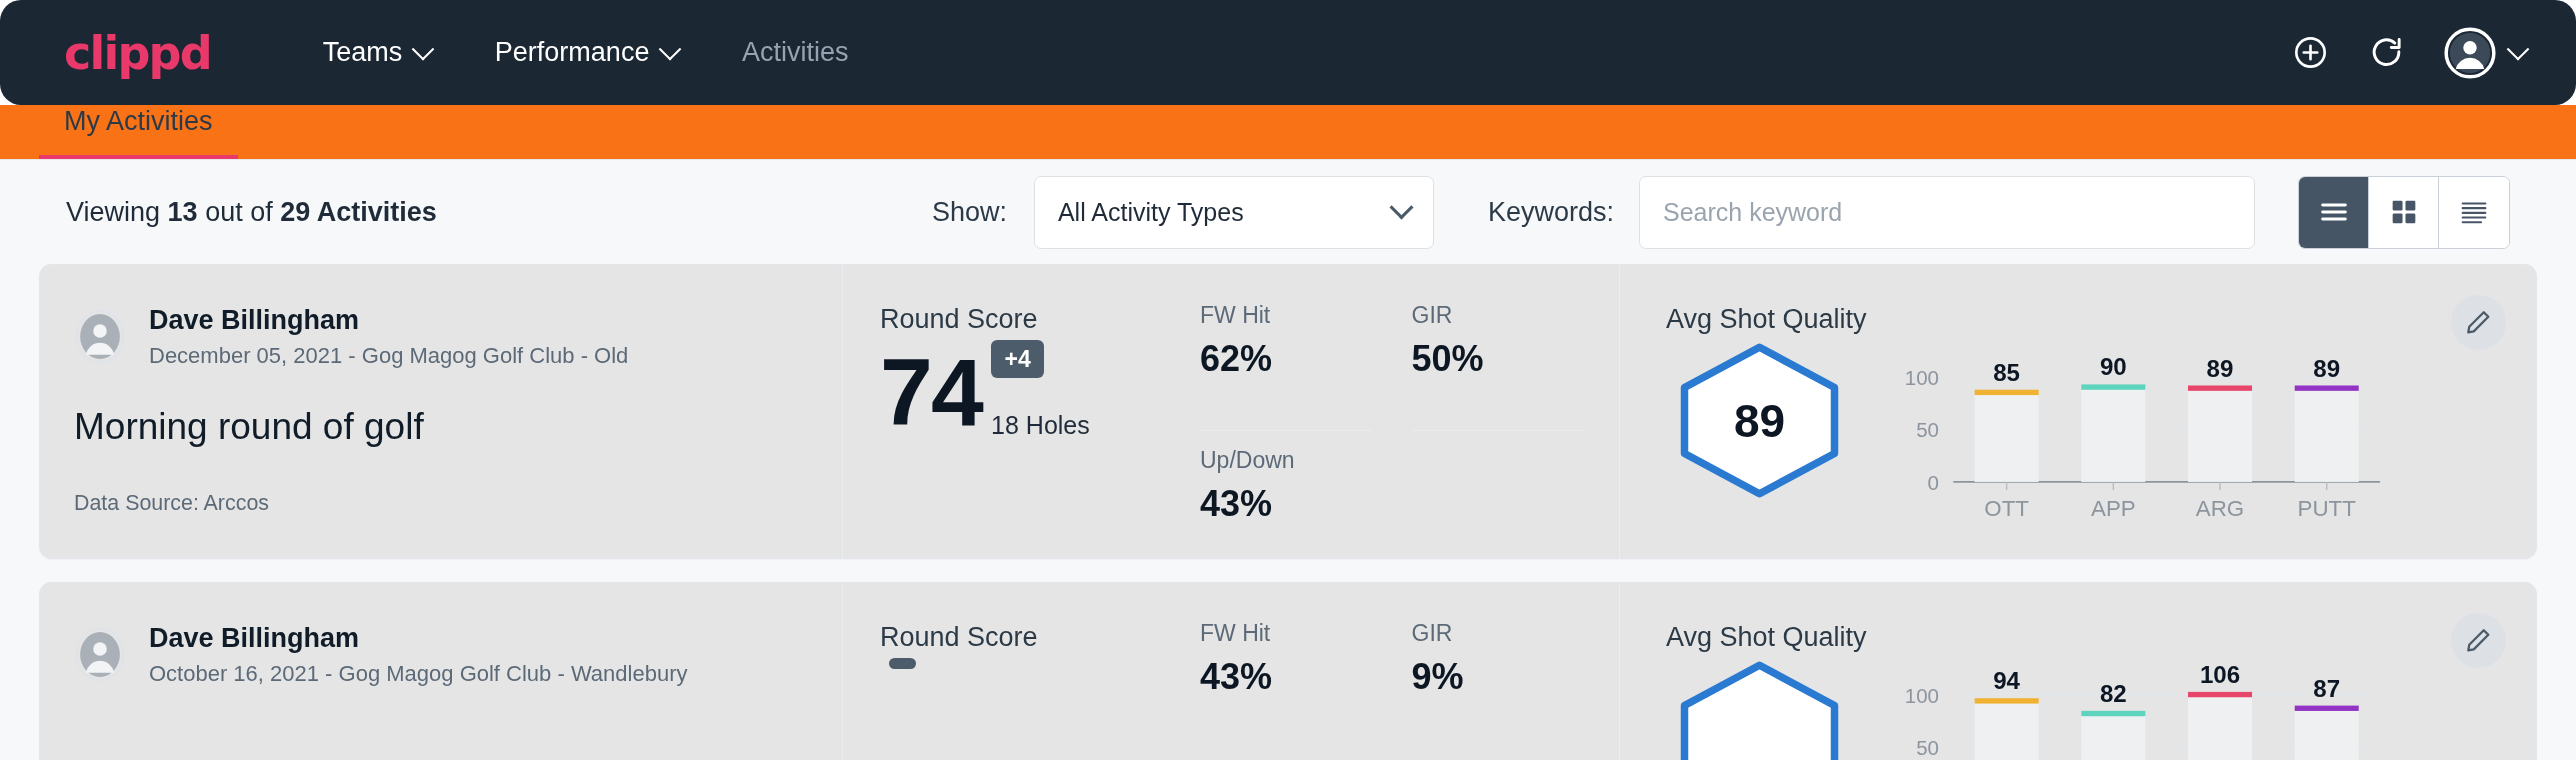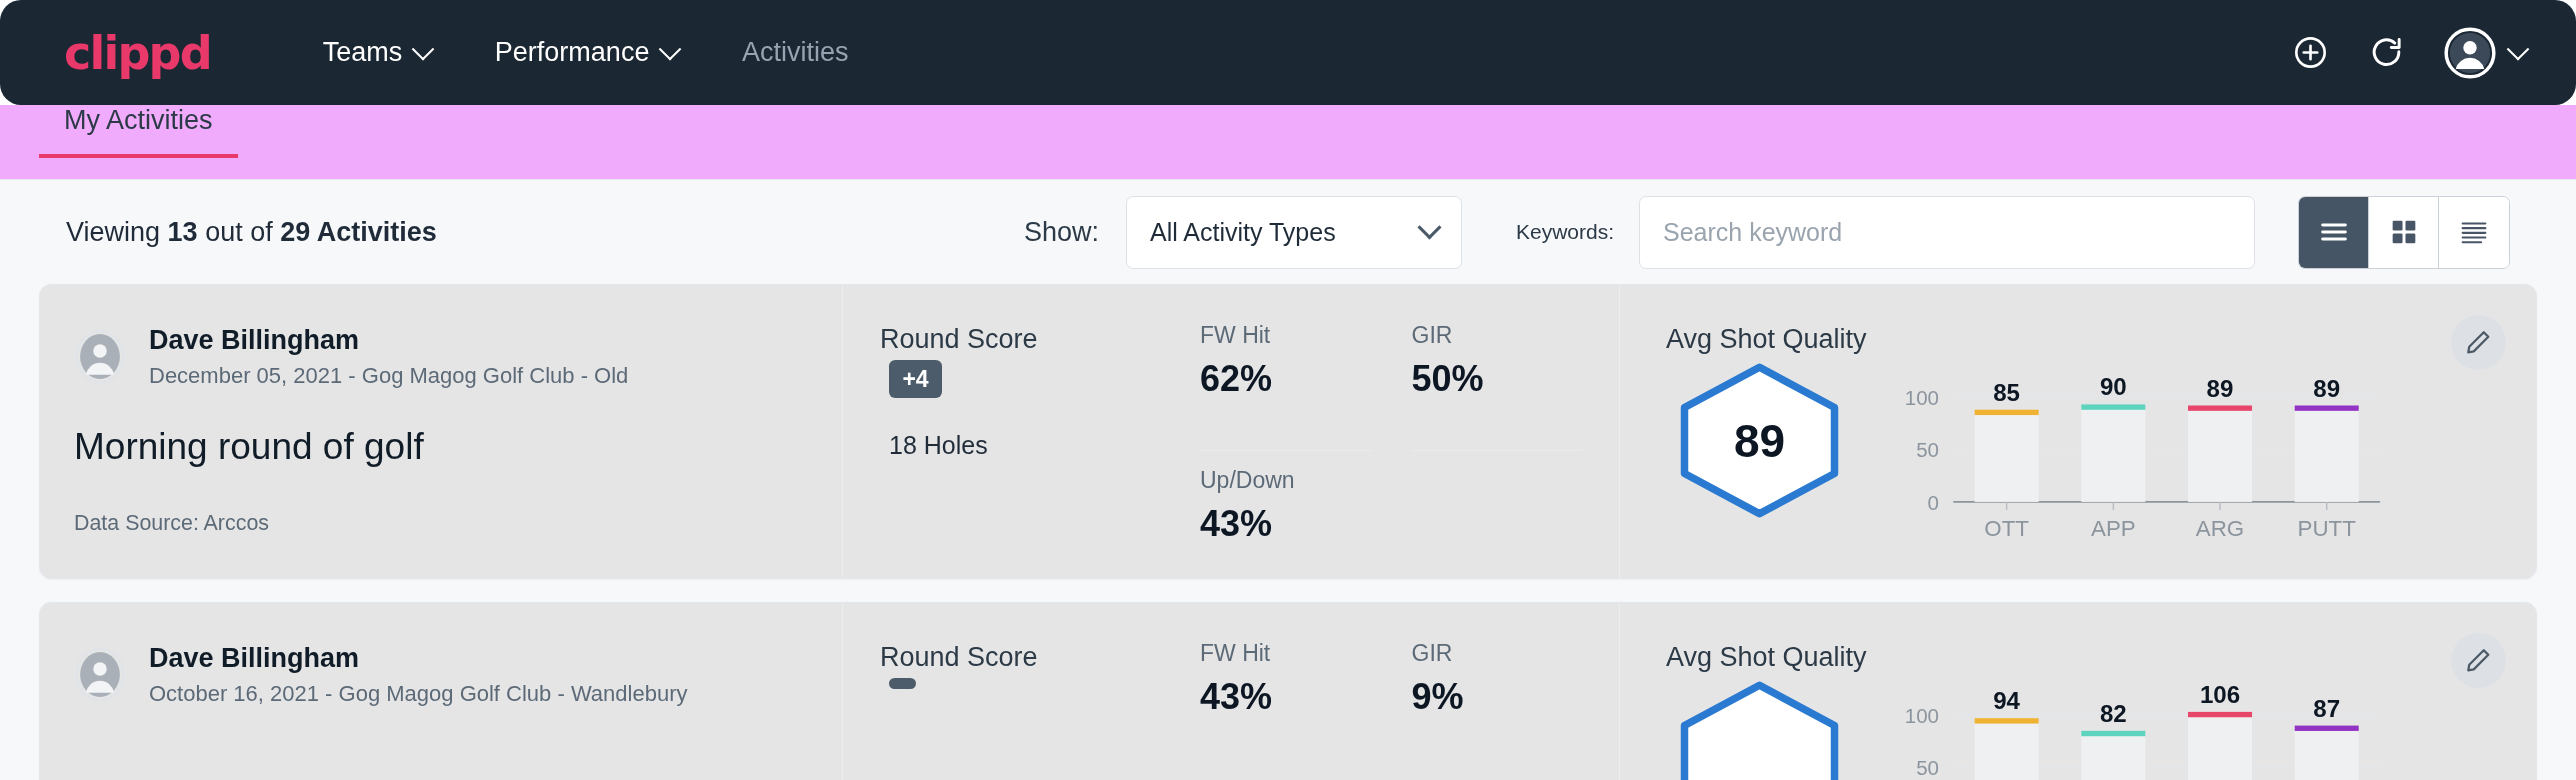--- a/index.html
+++ b/index.html
@@ -46,24 +46,24 @@
   }
   .nav-right {
     margin-left: auto;
     display: flex; align-items: center; gap: 39px;
   }
   .icon-btn { cursor: pointer; display: flex; align-items: center; justify-content: center; }
   .avatar-wrap { display: flex; align-items: center; gap: 14.3px; cursor: pointer; }
 
   
   .tabbar {
-    height: 75px;
-    background: #f0abfc;
-    display: flex;
-    align-items: flex-start;
+    height: 55px;
+    background: #f97316;
+    display: flex;
+    align-items: flex-end;
     padding-left: 39px;
     border-bottom: 0.9px solid #e6e9ec;
   }
   .tab {
     font-size: 27px;
     color: #3c4a57;
     padding: 0 25px 18px 25px;
     border-bottom: 4.5px solid transparent;
     cursor: pointer;
   }
@@ -86,38 +86,38 @@
   .viewing { font-size: 27px; color: #1f2b38; }
   .viewing b { font-weight: 700; }
 
   .filter-mid {
     margin-left: auto;
     display: flex;
     align-items: center;
   }
   .flabel { font-size: 27px; color: #2c3a47; margin-right: 27px; }
   .select {
-    width: 336px; height: 73px;
+    width: 400px; height: 73px;
     background: #fff;
     border: 0.9px solid #dde1e6;
     border-radius: 7.1px;
     display: flex; align-items: center;
     padding: 0 23px;
     font-size: 25px; color: #1f2b38;
     cursor: pointer;
     position: relative;
   }
   .select .sel-chev {
     margin-left: auto;
     width: 17px; height: 17px;
     border-right: 3.6px solid #4b5a68;
     border-bottom: 3.6px solid #4b5a68;
     transform: rotate(45deg) translate(-3.6px,-3.6px);
   }
-  .kw-label { font-size: 21px; color: #2c3a47; margin: 0 25px 0 54px; }
+  .kw-label { font-size: 27px; color: #2c3a47; margin: 0 25px 0 54px; }
   .search {
     width: 616px; height: 73px;
     background: #fff;
     border: 0.9px solid #dde1e6;
     border-radius: 7.1px;
     padding: 0 23px;
     font-size: 25px;
     color: #1f2b38;
     font-family: "Liberation Sans", sans-serif;
     outline: none;
@@ -335,20 +335,21 @@
           <div class="meta">December 05, 2021 - Gog Magog Golf Club - Old</div>
         </div>
       </div>
       <div class="card-title">Morning round of golf</div>
       <div class="datasource">Data Source: Arccos</div>
     </div>
 
     <div class="col-score">
       <div class="sec-label">Round Score</div>
       <div class="score-row">
+        <div class="score-big">74</div>
         <div class="score-stack">
           <div class="badge">+4</div>
           <div class="holes">18 Holes</div>
         </div>
       </div>
     </div>
 
     <div class="col-stats">
       <div class="stat top">
         <div class="lbl">FW Hit</div>

